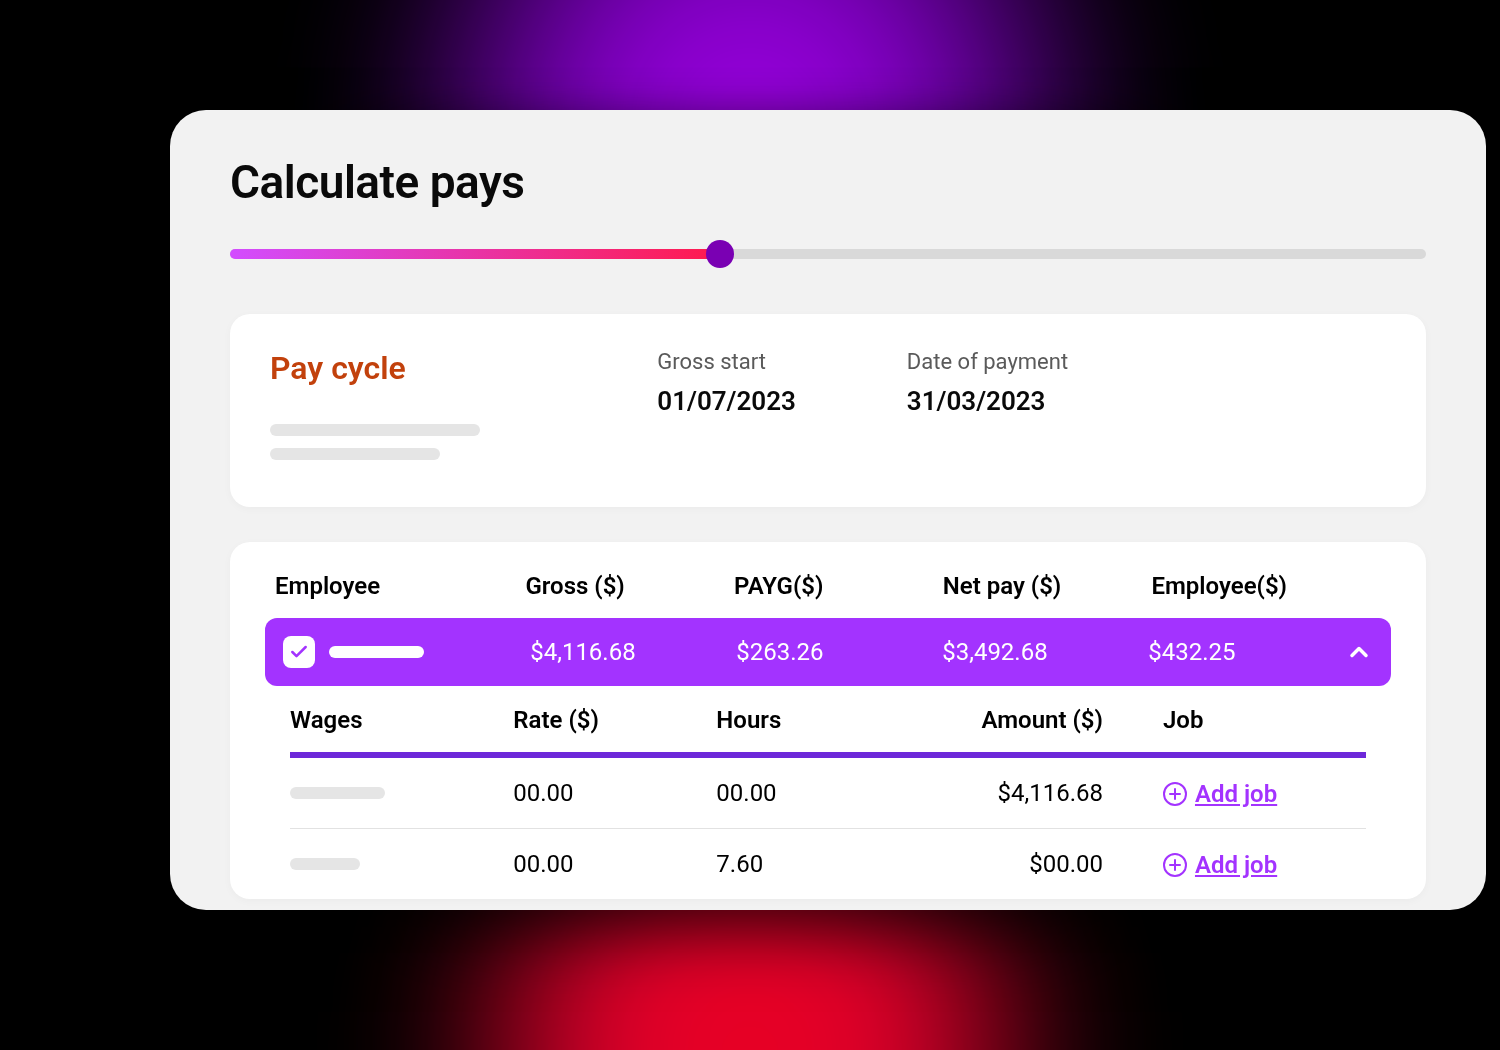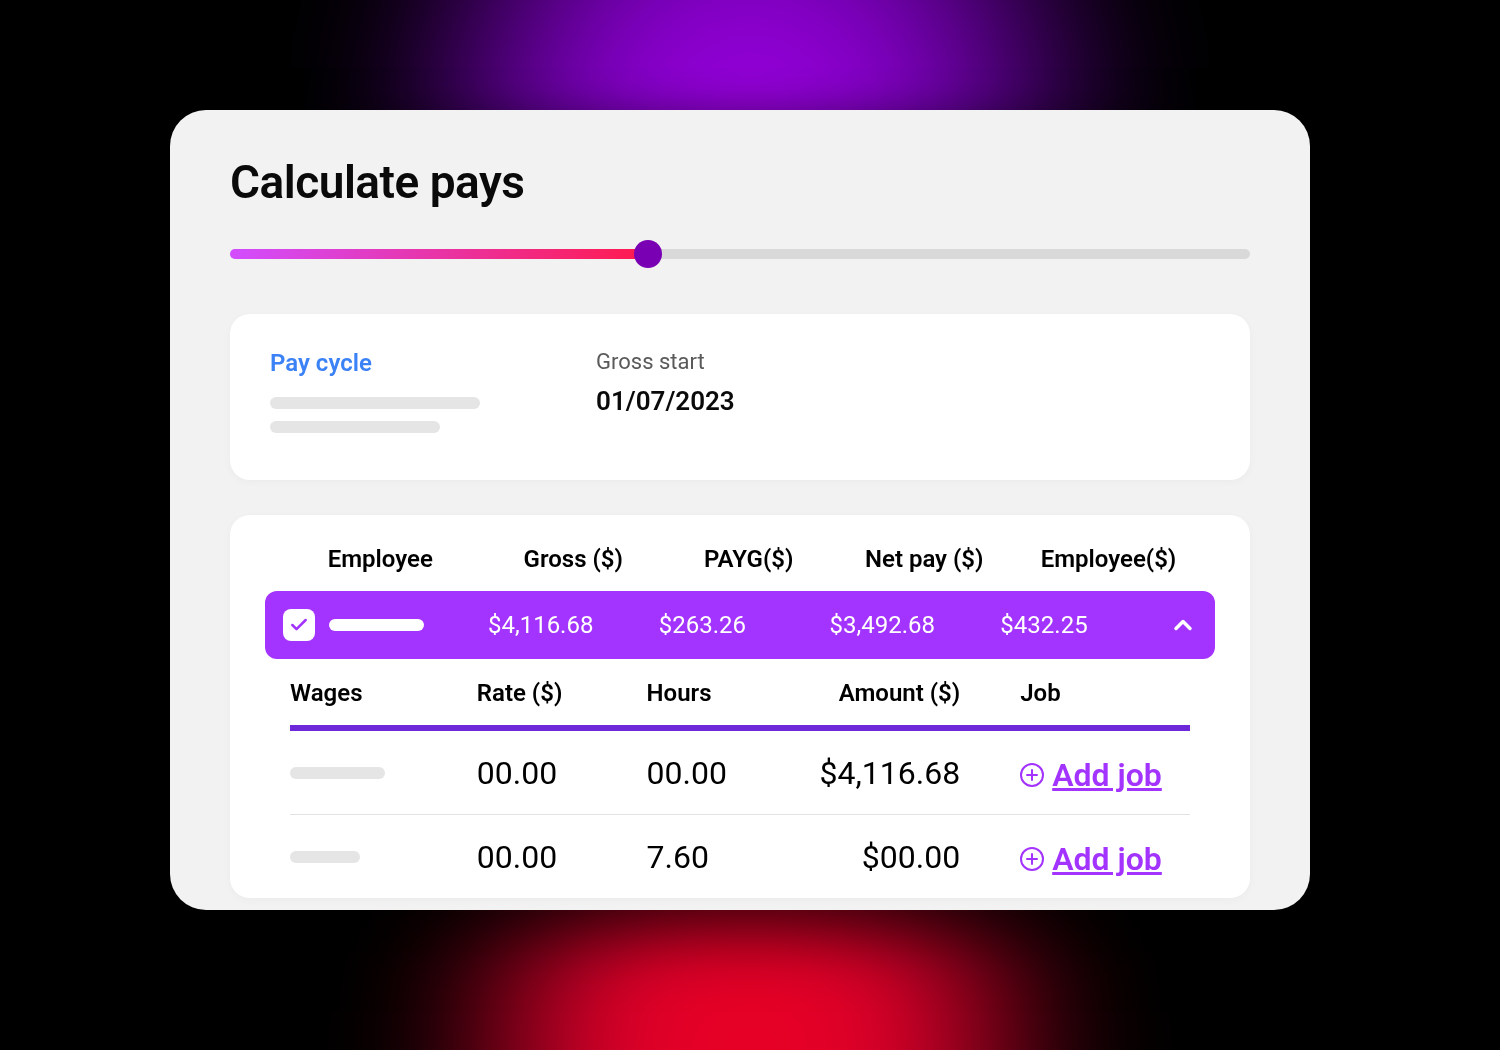--- a/index.html
+++ b/index.html
@@ -30,21 +30,21 @@
     bottom: -350px;
     left: 50%;
     transform: translateX(-50%);
     width: 700px;
     height: 700px;
   }
   .panel {
     position: absolute;
     left: 170px;
     top: 110px;
-    width: 1140px;
+    width: 1316px;
     height: 800px;
     background: #f2f2f2;
     border-radius: 36px;
     box-shadow: 0 30px 60px rgba(0,0,0,0.5), 0 0 40px rgba(0,0,0,0.3);
     padding: 45px 60px;
     overflow: hidden;
   }
   .page-title {
     font-size: 46px;
     font-weight: 600;
@@ -85,24 +85,24 @@
     padding: 35px 40px;
     margin-bottom: 35px;
     box-shadow: 0 2px 8px rgba(0,0,0,0.03);
   }
   .paycycle-grid {
     display: grid;
     grid-template-columns: 1.6fr 1fr 1fr 1fr;
     gap: 20px;
   }
   .paycycle-title {
-    font-size: 24px;
-    font-weight: 600;
-    color: #3b82f6;
-    margin-bottom: 20px;
+    font-size: 32px;
+    font-weight: 600;
+    color: #c2410c;
+    margin-bottom: 37px;
   }
   .placeholder-line {
     height: 12px;
     background: #e5e5e5;
     border-radius: 6px;
     margin-bottom: 12px;
   }
   .field-label {
     font-size: 22px;
     color: #5a5a5a;
@@ -116,21 +116,20 @@
   .emp-card { padding: 30px 35px 0 35px; }
   .emp-header-row, .emp-data-row, .wage-header-row, .wage-data-row {
     display: grid;
     align-items: center;
   }
   .emp-header-row {
     grid-template-columns: 1.2fr 1fr 1fr 1fr 1.1fr;
     font-size: 24px;
     font-weight: 600;
     padding: 0 10px 18px 10px;
-    text-align: center;
   }
   .emp-data-row {
     grid-template-columns: 1.2fr 1fr 1fr 1fr 0.8fr 60px;
     background: #a333ff;
     color: #fff;
     border-radius: 12px;
     padding: 18px 18px;
     font-size: 24px;
     margin-bottom: 20px;
   }
@@ -148,21 +147,21 @@
   .wage-section { padding: 0 25px; }
   .wage-header-row {
     grid-template-columns: 1.1fr 1fr 1fr 1.2fr 1fr;
     font-size: 24px;
     font-weight: 600;
     padding: 0 0 18px 0;
     border-bottom: 6px solid #6d28d9;
   }
   .wage-data-row {
     grid-template-columns: 1.1fr 1fr 1fr 1.2fr 1fr;
-    font-size: 32px;
+    font-size: 24px;
     padding: 20px 0;
     border-bottom: 1px solid #e2e2e2;
   }
   .wage-name-bar {
     height: 12px; width: 95px; background: #e5e5e5; border-radius: 6px;
   }
   .txt-right { text-align: right; padding-right: 60px; }
   .add-job {
     display: inline-flex; align-items: center; gap: 8px;
     color: #a333ff; font-weight: 600; text-decoration: underline;
@@ -191,20 +190,24 @@
   <div class="card">
     <div class="paycycle-grid">
       <div>
         <div class="paycycle-title">Pay cycle</div>
         <div class="placeholder-line" style="width:210px"></div>
         <div class="placeholder-line" style="width:170px"></div>
       </div>
       <div>
         <div class="field-label">Gross start</div>
         <div class="field-value">01/07/2023</div>
+      </div>
+      <div>
+        <div class="field-label">Date of payment</div>
+        <div class="field-value">31/03/2023</div>
       </div>
     </div>
   </div>
 
   <div class="card emp-card">
 
     <div class="emp-header-row">
       <div>Employee</div>
       <div>Gross ($)</div>
       <div>PAYG($)</div>

